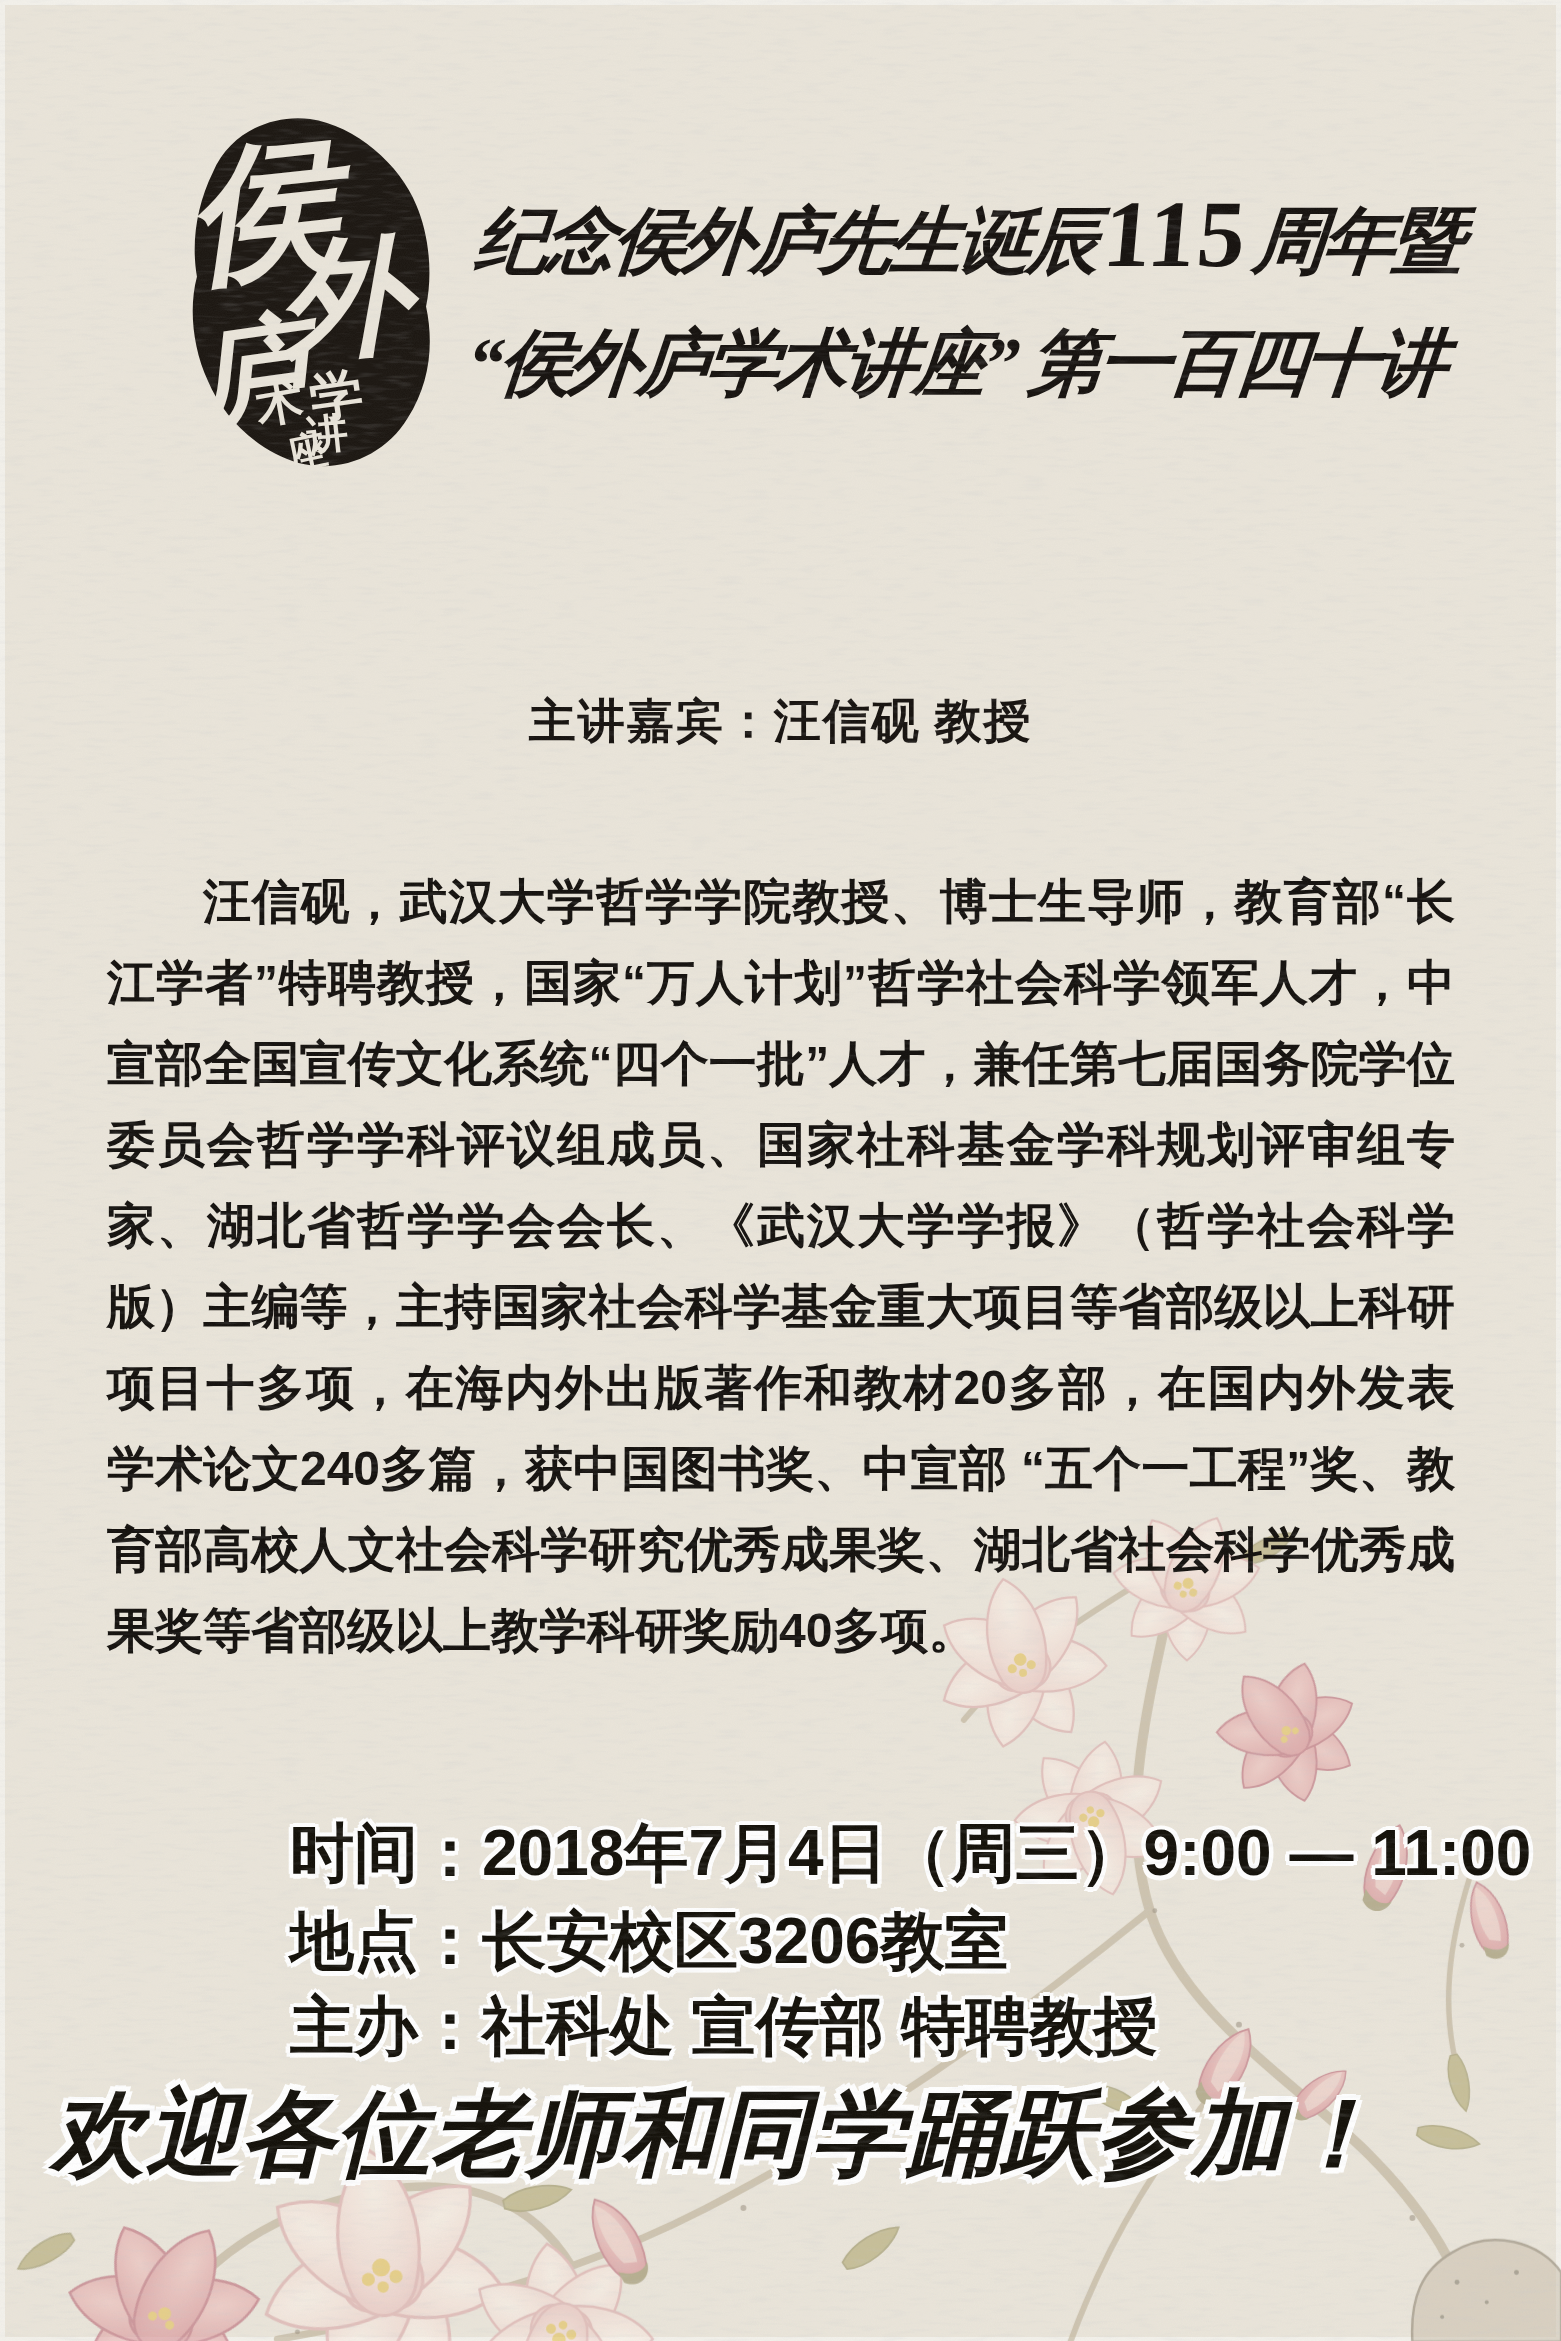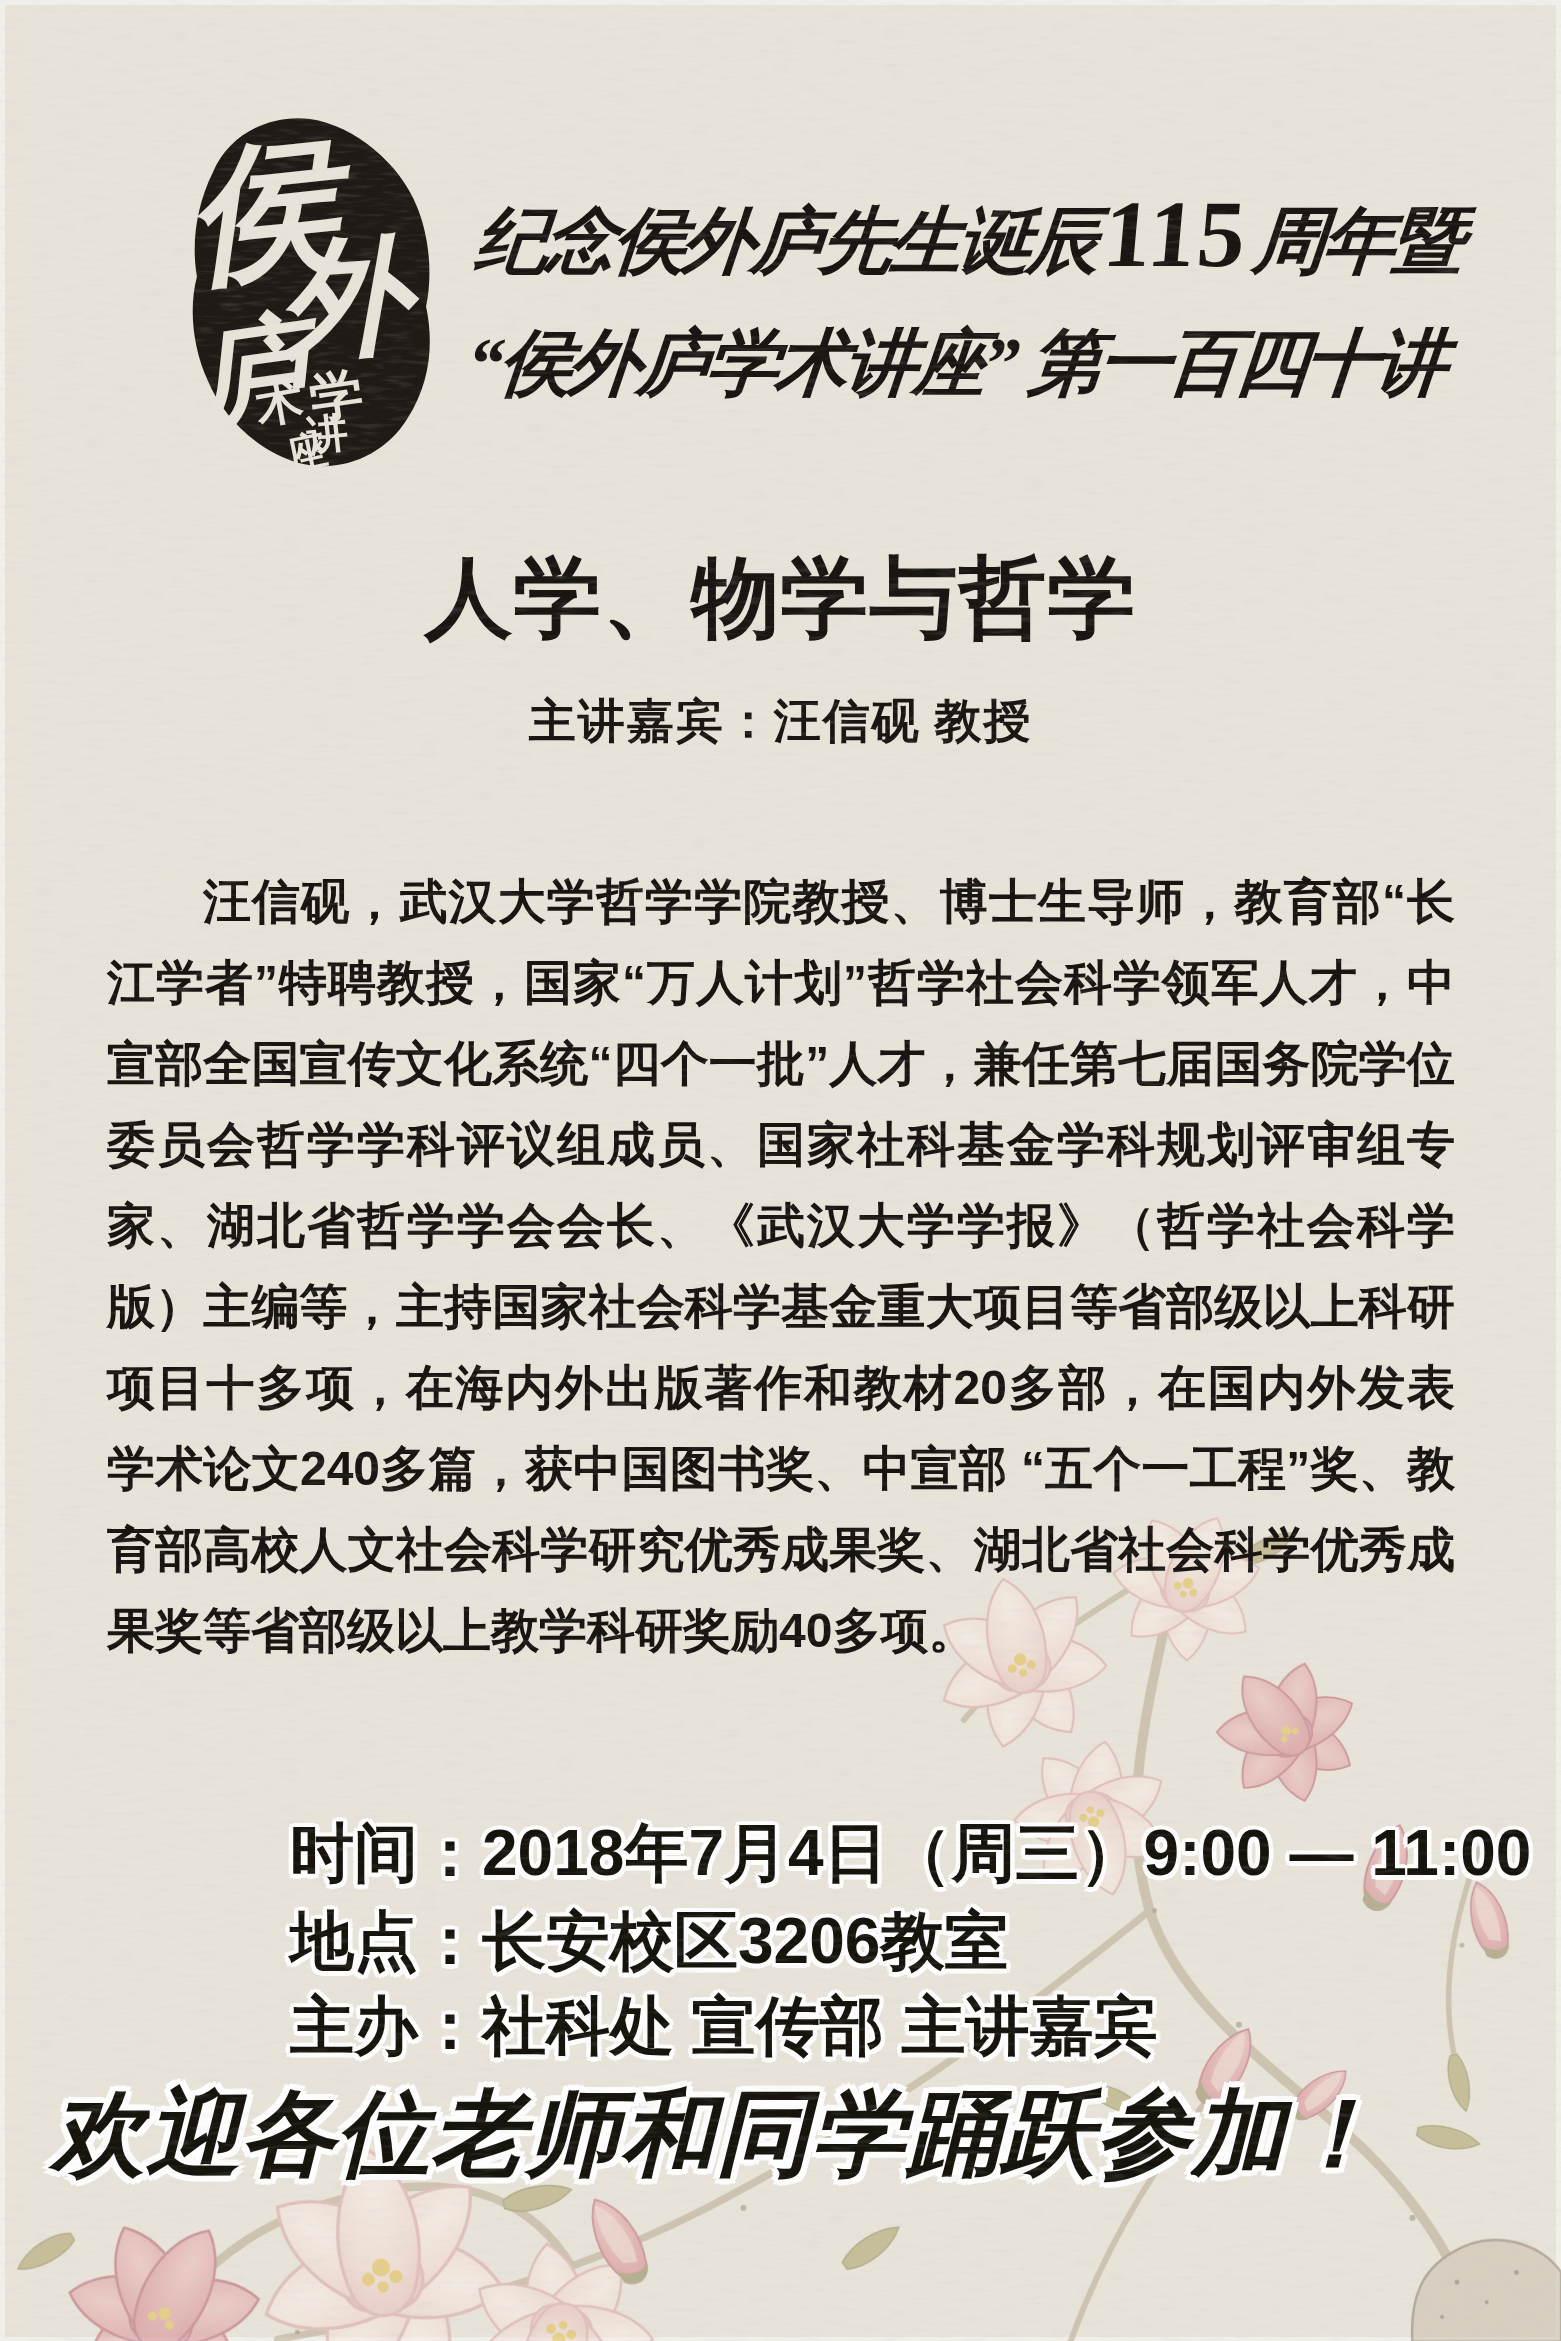--- a/index.html
+++ b/index.html
@@ -182,35 +182,34 @@
     <div class="seal-ch ss ss2">术</div>
     <div class="seal-ch ss ss3">讲</div>
     <div class="seal-ch ss ss4">座</div>
   </div>
 
   <div class="hdr hdr1">
     <span>纪念侯外庐先生诞辰</span><span class="num">115</span><span>周年暨</span>
   </div>
   <div class="hdr hdr2">“侯外庐学术讲座” 第一百四十讲</div>
 
-  <h1 class="title">人学、物学与哲学</h1>
   <div class="speaker">
     <span>主讲嘉宾：</span><span>汪信砚 教授</span>
   </div>
 
   <p class="bio">汪信砚，武汉大学哲学学院教授、博士生导师，教育部“长江学者”特聘教授，国家“万人计划”哲学社会科学领军人才，中宣部全国宣传文化系统“四个一批”人才，兼任第七届国务院学位委员会哲学学科评议组成员、国家社科基金学科规划评审组专家、湖北省哲学学会会长、《武汉大学学报》（哲学社会科学版）主编等，主持国家社会科学基金重大项目等省部级以上科研项目十多项，在海内外出版著作和教材20多部，在国内外发表学术论文240多篇，获中国图书奖、中宣部 “五个一工程”奖、教育部高校人文社会科学研究优秀成果奖、湖北省社会科学优秀成果奖等省部级以上教学科研奖励40多项。</p>
 
   <div class="info-line it1">
     <span>时间：</span><span>2018年7月4日（周三）9:00 — 11:00</span>
   </div>
   <div class="info-line it2">
     <span>地点：</span><span>长安校区3206教室</span>
   </div>
   <div class="info-line it3">
-    <span>主办：</span><span>社科处 宣传部 主讲嘉宾</span>
+    <span>主办：</span><span>社科处 宣传部 特聘教授</span>
   </div>
 
   <div class="footer">欢迎各位老师和同学踊跃参加！</div>
 
   <svg class="grain" viewBox="0 0 3150 4725" preserveAspectRatio="none" aria-hidden="true">
     <filter id="fib" x="0" y="0" width="100%" height="100%">
       <feTurbulence type="fractalNoise" baseFrequency="0.018 0.11" numOctaves="2" seed="11"></feTurbulence>
       <feColorMatrix type="matrix" values="0 0 0 0 0.55  0 0 0 0 0.57  0 0 0 0 0.60  0 0 0 0.9 -0.45"></feColorMatrix>
     </filter>
     <filter id="fine" x="0" y="0" width="100%" height="100%">

